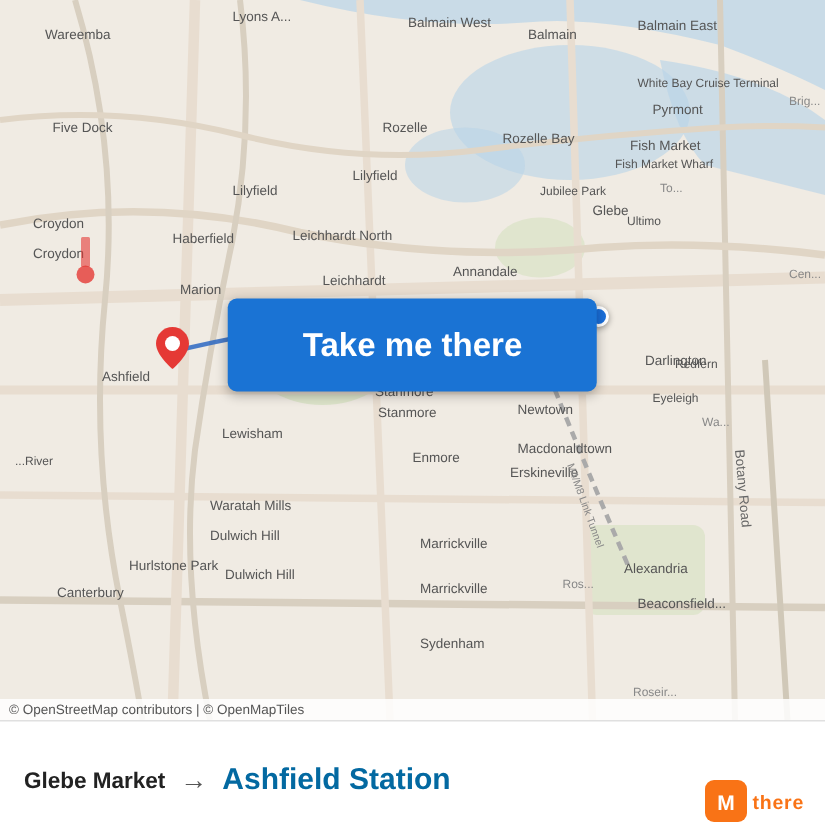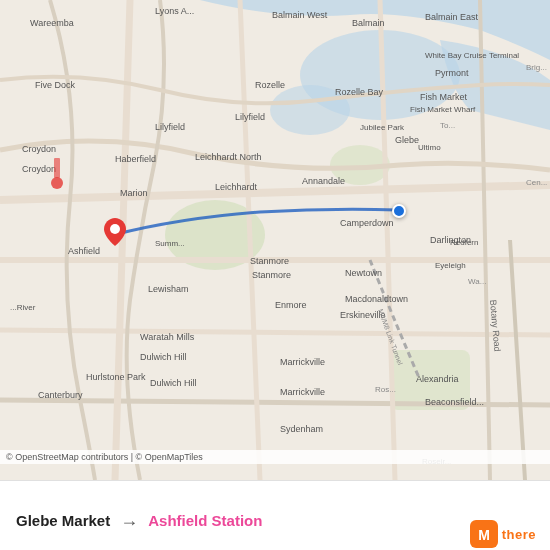--- a/index.html
+++ b/index.html
@@ -44,21 +44,21 @@
       font-size: 22px;
       font-weight: bold;
       cursor: pointer;
       white-space: nowrap;
       box-shadow: 0 2px 8px rgba(0,0,0,0.3);
     }
 
     
     #attribution-bar {
       position: absolute;
-      bottom: 16px;
+      bottom: 0;
       left: 0;
       right: 0;
       background: rgba(255,255,255,0.85);
       padding: 2px 6px;
       font-size: 9px;
       color: #555;
     }
 
     
     #footer {
@@ -78,23 +78,23 @@
       color: #222;
     }
 
     #footer-arrow {
       font-size: 18px;
       color: #555;
       margin: 0 10px;
     }
 
     #footer-to {
-      font-size: 15px;
+      font-size: 20px;
       font-weight: 600;
-      color: #ec4899;
+      color: #0369a1;
     }
 
     #moovit-logo {
       position: absolute;
       right: 14px;
       bottom: 12px;
       display: flex;
       align-items: center;
       gap: 4px;
     }
@@ -227,20 +227,23 @@
 
   <div style="position:absolute; left:104px; top:218px;">
     <svg width="22" height="28" viewBox="0 0 22 28">
       <path d="M11 0 C5 0 0 5 0 11 C0 19 11 28 11 28 C11 28 22 19 22 11 C22 5 17 0 11 0Z" fill="#e53935"></path>
       <circle cx="11" cy="11" r="5" fill="white"></circle>
     </svg>
   </div>
 
   <div class="marker-blue" style="left:392px; top:204px;"></div>
 
+  <div id="cta-button-overlay">
+    <button id="cta-button">Take me there</button>
+  </div>
 
   <div id="attribution-bar">
     <span>© OpenStreetMap contributors | © OpenMapTiles</span>
   </div>
 </div>
 
 <div id="footer">
   <span id="footer-from">Glebe Market</span>
   <span id="footer-arrow">→</span>
   <span id="footer-to">Ashfield Station</span>

